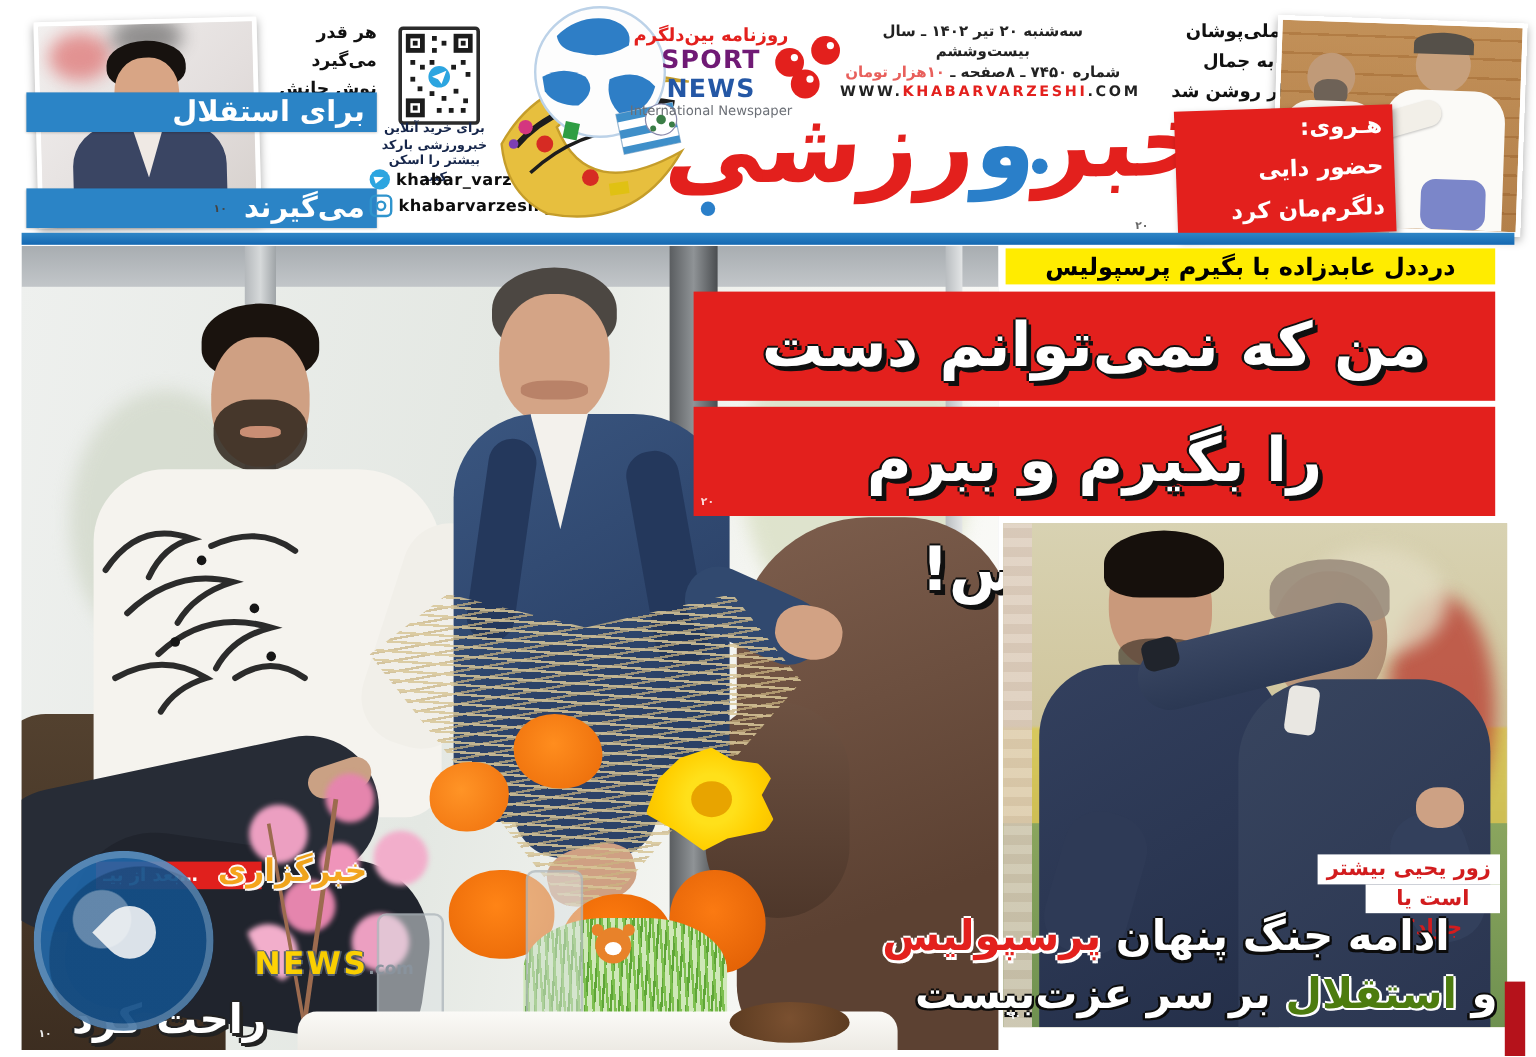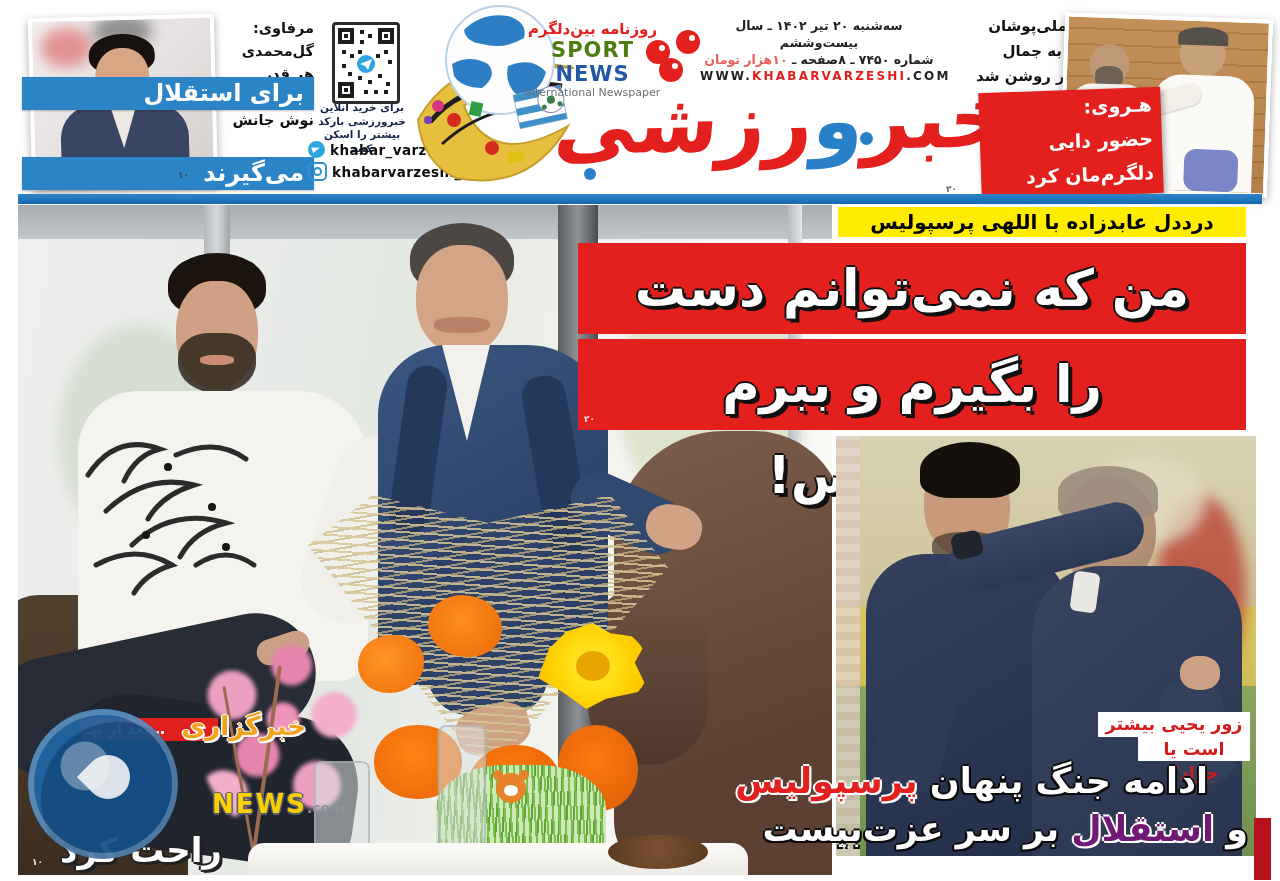--- a/index.html
+++ b/index.html
@@ -36,21 +36,21 @@
   .tiny-ref{font-size:9px;color:#666;font-weight:bold;}
   
   .kicker-yellow{background:#ffec00;color:#000;font-weight:bold;font-size:20px;line-height:30px;text-align:center;}
   .redbar{background:#e3201d;color:#fff;font-weight:bold;font-size:51px;line-height:91px;text-align:center;
           text-shadow:2px 0 #101010,-2px 0 #101010,0 2px #101010,0 -2px #101010,4px 4px 0 #101010;}
   
   .white-strip{background:#fff;color:#d21c1e;font-weight:bold;font-size:17.5px;text-align:center;}
   .br-headline{font-weight:bold;font-size:35px;line-height:47px;text-align:right;white-space:nowrap;}
   .ob{color:#fff;text-shadow:2px 0 #0c0c0c,-2px 0 #0c0c0c,0 2px #0c0c0c,0 -2px #0c0c0c,2px 2px #0c0c0c,-2px 2px #0c0c0c;}
   .red-ow{color:#e3201d;text-shadow:2px 0 #fff,-2px 0 #fff,0 2px #fff,0 -2px #fff,2px 2px #fff;}
-  .blue-ow{color:#701a75;text-shadow:2px 0 #fff,-2px 0 #fff,0 2px #fff,0 -2px #fff,2px 2px #fff;}
+  .blue-ow{color:#4d7c0f;text-shadow:2px 0 #fff,-2px 0 #fff,0 2px #fff,0 -2px #fff,2px 2px #fff;}
   
   .red-strip-bl{background:#e0201d;color:#fff;font-weight:bold;font-size:15px;line-height:23px;text-align:left;padding:0 6px;}
   .bl-fragment{font-weight:bold;font-size:34px;color:#fff;
      text-shadow:2px 0 #222,-2px 0 #222,0 2px #222,0 -2px #222,3px 3px #222;}
   .wm-circle{width:150px;height:150px;border-radius:50%;
      background:radial-gradient(circle at 38% 38%, rgba(255,255,255,.35) 0 18%, transparent 19%),
                 radial-gradient(circle at 60% 60%, rgba(12,60,110,.55) 0 60%, transparent 61%),
                 rgba(31,104,170,.93);
      box-shadow:inset 0 0 0 6px rgba(255,255,255,.25);}
   .wm-pin{width:44px;height:44px;background:rgba(255,255,255,.88);border-radius:50% 50% 50% 0;transform:rotate(45deg);}
@@ -75,21 +75,20 @@
       <div class="blob" style="left:8px;top:6px;width:52px;height:40px;background:#d94a4a;opacity:.55;"></div>
       <div class="blob" style="left:60px;top:-6px;width:60px;height:34px;background:#3a3a3a;opacity:.5;"></div>
       <div class="abs" style="left:56px;top:14px;width:66px;height:40px;background:#17120f;border-radius:50% 50% 40% 40%;"></div>
       <div class="abs" style="left:62px;top:28px;width:54px;height:62px;background:#d8a585;border-radius:46%;"></div>
       <div class="abs" style="left:26px;top:84px;width:128px;height:86px;background:#3a4563;border-radius:34px 34px 0 0;"></div>
       <div class="abs" style="left:76px;top:86px;width:26px;height:42px;background:#efe9e4;clip-path:polygon(0 0,100% 0,50% 100%);"></div>
     </div>
   </div>
 
   <div class="abs rtl kicker-black" style="left:212px;top:17px;width:102px;">
-    <div>مرفاوی: گل‌محمدی</div>
     <div>هر قدر می‌گیرد</div>
     <div>نوش جانش</div>
   </div>
 
   <div class="abs blue-band rtl" style="left:22px;top:77px;width:276px;height:33px;font-size:24px;line-height:33px;">برای استقلال</div>
   <div class="abs blue-band rtl" style="left:22px;top:157px;width:276px;height:33px;font-size:24px;line-height:33px;">می‌گیرند</div>
   <span class="abs tiny-ref" style="left:178px;top:170px;color:#444;">۱۰</span>
 
   <div class="abs" style="left:332px;top:22px;width:62px;height:76px;background:#fff;border:3px solid #2b2b2b;border-radius:4px;">
     <svg width="56" height="70" viewBox="0 0 56 70" style="margin:3px 0 0 3px;">
@@ -170,21 +169,21 @@
         <circle cx="140" cy="100" r="4" fill="#3a7d46"></circle>
         <circle cx="132" cy="106" r="2.5" fill="#3a7d46"></circle>
         <circle cx="148" cy="106" r="2.5" fill="#3a7d46"></circle>
       </g>
     </svg>
   </div>
 
   <div class="abs" style="left:520px;top:20px;width:145px;text-align:center;">
     <div class="sportnews-line1 rtl">روزنامه بین‌دلگرم</div>
     <div class="sportnews-line2">
-      <span style="color:#4d7c0f;">SPORT</span>
+      <span style="color:#701a75;">SPORT</span>
       <span style="color:#2457a5;">NEWS</span>
     </div>
     <div class="sportnews-line3">International Newspaper</div>
   </div>
 
   <span class="red-dot" style="left:646px;top:40px;width:24px;height:24px;"></span>
   <span class="red-dot" style="left:676px;top:30px;width:24px;height:24px;"></span>
   <span class="red-dot" style="left:659px;top:58px;width:24px;height:24px;"></span>
   <span class="blue-dot" style="left:860px;top:132px;width:13px;height:13px;"></span>
   <span class="blue-dot" style="left:584px;top:168px;width:12px;height:12px;"></span>
@@ -342,21 +341,21 @@
     <div class="abs" style="left:10px;top:492px;width:300px;height:170px;opacity:.97;">
       <div class="abs wm-circle" style="left:0;top:12px;"></div>
       <div class="abs wm-pin" style="left:58px;top:58px;"></div>
       <div class="abs wm-orange rtl" style="left:118px;top:14px;width:160px;">خبرگزاری</div>
       <div class="abs" style="left:136px;top:92px;margin-left:48px;">
         <span class="wm-news">NEWS</span><span class="wm-com">.com</span>
       </div>
     </div>
   </div>
 
-  <div class="abs kicker-yellow rtl" style="left:838px;top:207px;width:408px;height:30px;">درددل عابدزاده با اللهی پرسپولیس</div>
+  <div class="abs kicker-yellow rtl" style="left:838px;top:207px;width:408px;height:30px;">درددل عابدزاده با بگیرم پرسپولیس</div>
   <div class="abs redbar rtl" style="left:578px;top:243px;width:668px;height:91px;">من که نمی‌توانم دست پسرم</div>
   <div class="abs redbar rtl" style="left:578px;top:339px;width:668px;height:91px;">را بگیرم و ببرم پرسپولیس!</div>
   <span class="abs tiny-ref" style="left:584px;top:414px;color:rgba(255,255,255,.85);">۲۰</span>
 
   <div class="scene" style="left:836px;top:436px;width:420px;height:420px;background:#cfc8a6;">
     <div class="abs" style="left:0;top:0;width:420px;height:180px;background:linear-gradient(#d8d2b2,#cfc49a);"></div>
     <div class="abs" style="left:0;top:170px;width:420px;height:90px;background:linear-gradient(#d8c95e,#cdbd52);filter:blur(1px);"></div>
     <div class="abs" style="left:0;top:250px;width:420px;height:170px;background:linear-gradient(#8aa55e,#6f9150);"></div>
     <div class="abs" style="left:0;top:0;width:24px;height:420px;background:repeating-linear-gradient(0deg,#e5d6cc 0 8px,#d8c6ba 8px 16px);opacity:.8;"></div>
     <div class="blob" style="left:320px;top:60px;width:90px;height:190px;background:#b8392e;opacity:.75;"></div>

